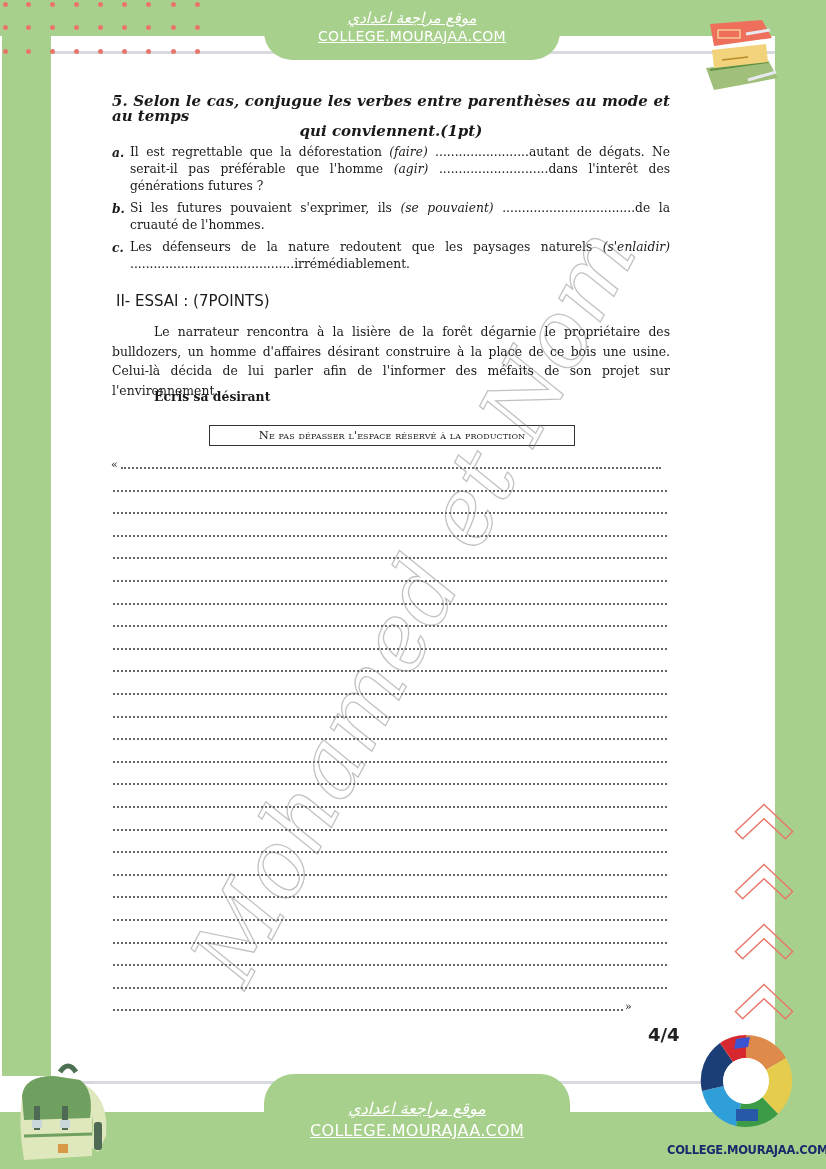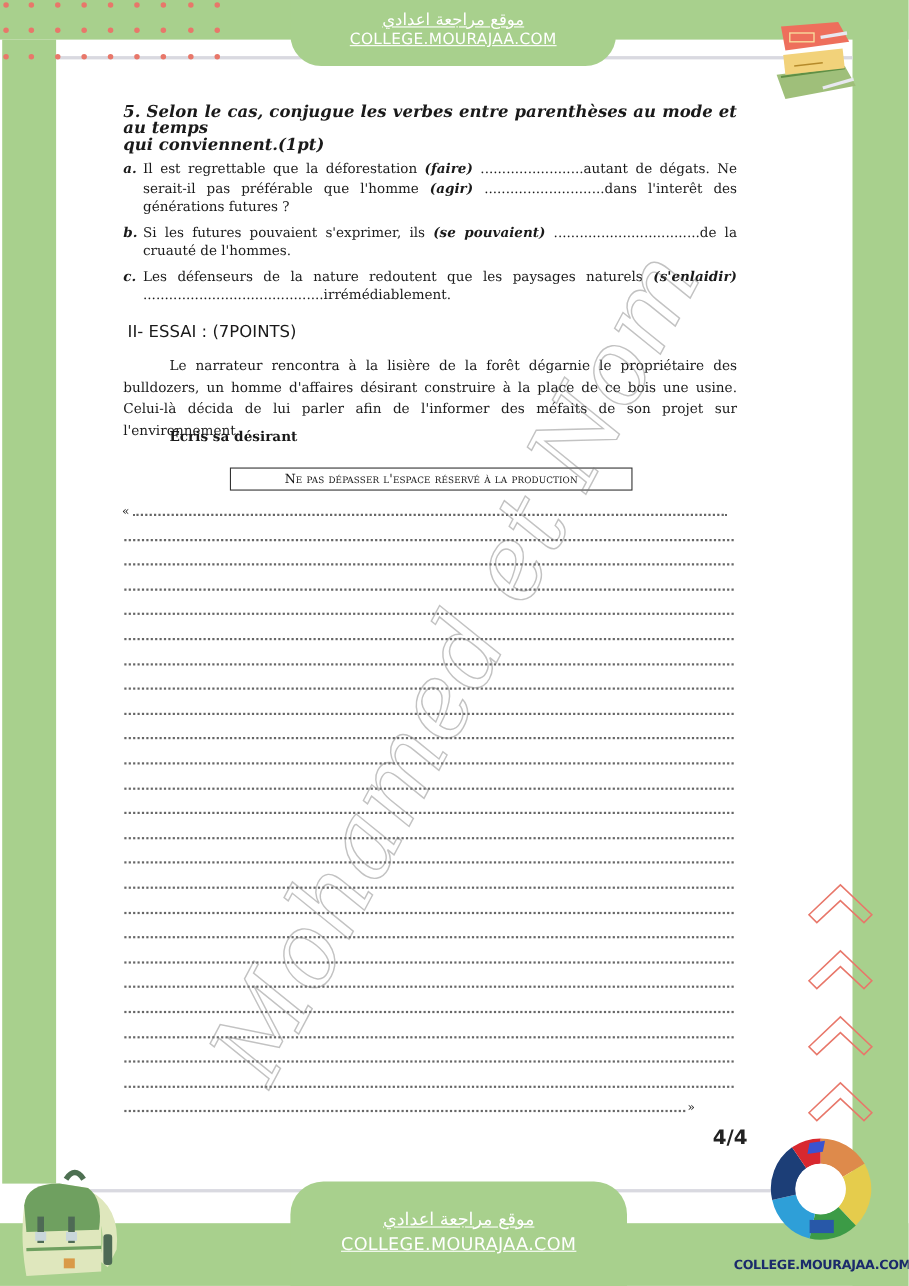--- a/index.html
+++ b/index.html
@@ -9,34 +9,34 @@
   #left-col { left:2px; top:36px; width:49px; height:1040px; }
   #right-col { left:775px; top:0; width:51px; height:1169px; }
   #bottom-band { left:0; top:1112px; width:826px; height:57px; }
   .rule { position:absolute; height:3px; background:#d9d9e0; }
   #top-rule { left:51px; top:51px; width:724px; }
   #bottom-rule { left:51px; top:1081px; width:724px; }
   .dot { position:absolute; width:5px; height:5px; border-radius:50%; background:#e8776a; }
   .tab { position:absolute; background:#a8d08d; text-align:center; color:#fff; font-family:"DejaVu Sans", sans-serif; }
   #top-tab { left:264px; top:0; width:296px; height:60px; border-radius:0 0 28px 28px; }
   #bottom-tab { left:264px; top:1074px; width:306px; height:95px; border-radius:30px 30px 0 0; }
-  .tab .ar { font-size:15px; text-decoration:underline; display:block; direction:rtl; }
+  .tab .ar { font-size:15px; text-decoration:underline; display:block; direction:rtl;font-style:italic; }
   .tab .en { font-size:14px; text-decoration:underline; display:block; letter-spacing:0.3px; }
   #top-tab .ar { margin-top:9px; line-height:18px; }
   #top-tab .en { line-height:18px; }
   #bottom-tab .ar { margin-top:24px; line-height:22px; font-size:16px; }
   #bottom-tab .en { line-height:22px; font-size:16px; }
 
   #doc { position:absolute; left:112px; top:94px; width:558px; color:#1a1a1a; font-size:12.3px; line-height:17px; }
   .q5 { font-weight:bold; font-style:italic; font-size:15px; line-height:15px; text-align:justify; }
-  .q5-line2 { display:flex; justify-content:flex-start; }
+  .q5-line2 { display:flex; justify-content:center; }
   .item { display:flex; margin-top:5px; text-align:justify; }
   .item .lbl { width:18px; flex:none; font-weight:bold; font-style:italic; }
   .item .txt { flex:1; }
-  .verb { font-weight:bold; font-style:italic; }
+  .verb { font-weight:normal; font-style:italic; }
   #essay-title { position:absolute; left:116px; top:292px; font-family:"DejaVu Sans", sans-serif; font-size:15px; color:#1a1a1a;text-align:right; }
   #essay-body { position:absolute; left:112px; top:322px; width:558px; font-size:12.4px; line-height:19.5px; color:#1a1a1a; text-align:justify; }
   #essay-body .indent { display:inline-block; width:42px; }
   #ecris { position:absolute; left:154px; top:389px; font-size:12.4px; font-weight:bold; color:#1a1a1a; }
   #notice { position:absolute; left:209px; top:425px; width:364px; height:19px; border:1px solid #333; font-size:11.5px; line-height:19px; text-align:center; color:#1a1a1a; font-variant:small-caps; letter-spacing:0.1px; }
   .aline { position:absolute; left:113px; height:2px; border-top:2px dotted #666; }
   .qopen { position:absolute; left:111px; top:458px; font-size:11px; color:#222; }
   .qclose { position:absolute; left:625px; top:1000px; font-size:11px; color:#222; }
   #page-num { position:absolute; left:648px; top:1024px; font-size:18px; font-weight:bold; color:#222; font-family:"DejaVu Sans", sans-serif; }
   #watermark { position:absolute; left:120px; top:560px; font-family:"DejaVu Serif", serif; font-style:italic; font-size:92px; color:transparent; -webkit-text-stroke:1.3px rgba(120,120,120,0.45); transform:rotate(-62deg); transform-origin:left top; white-space:nowrap; top:950px; left:170px; }

